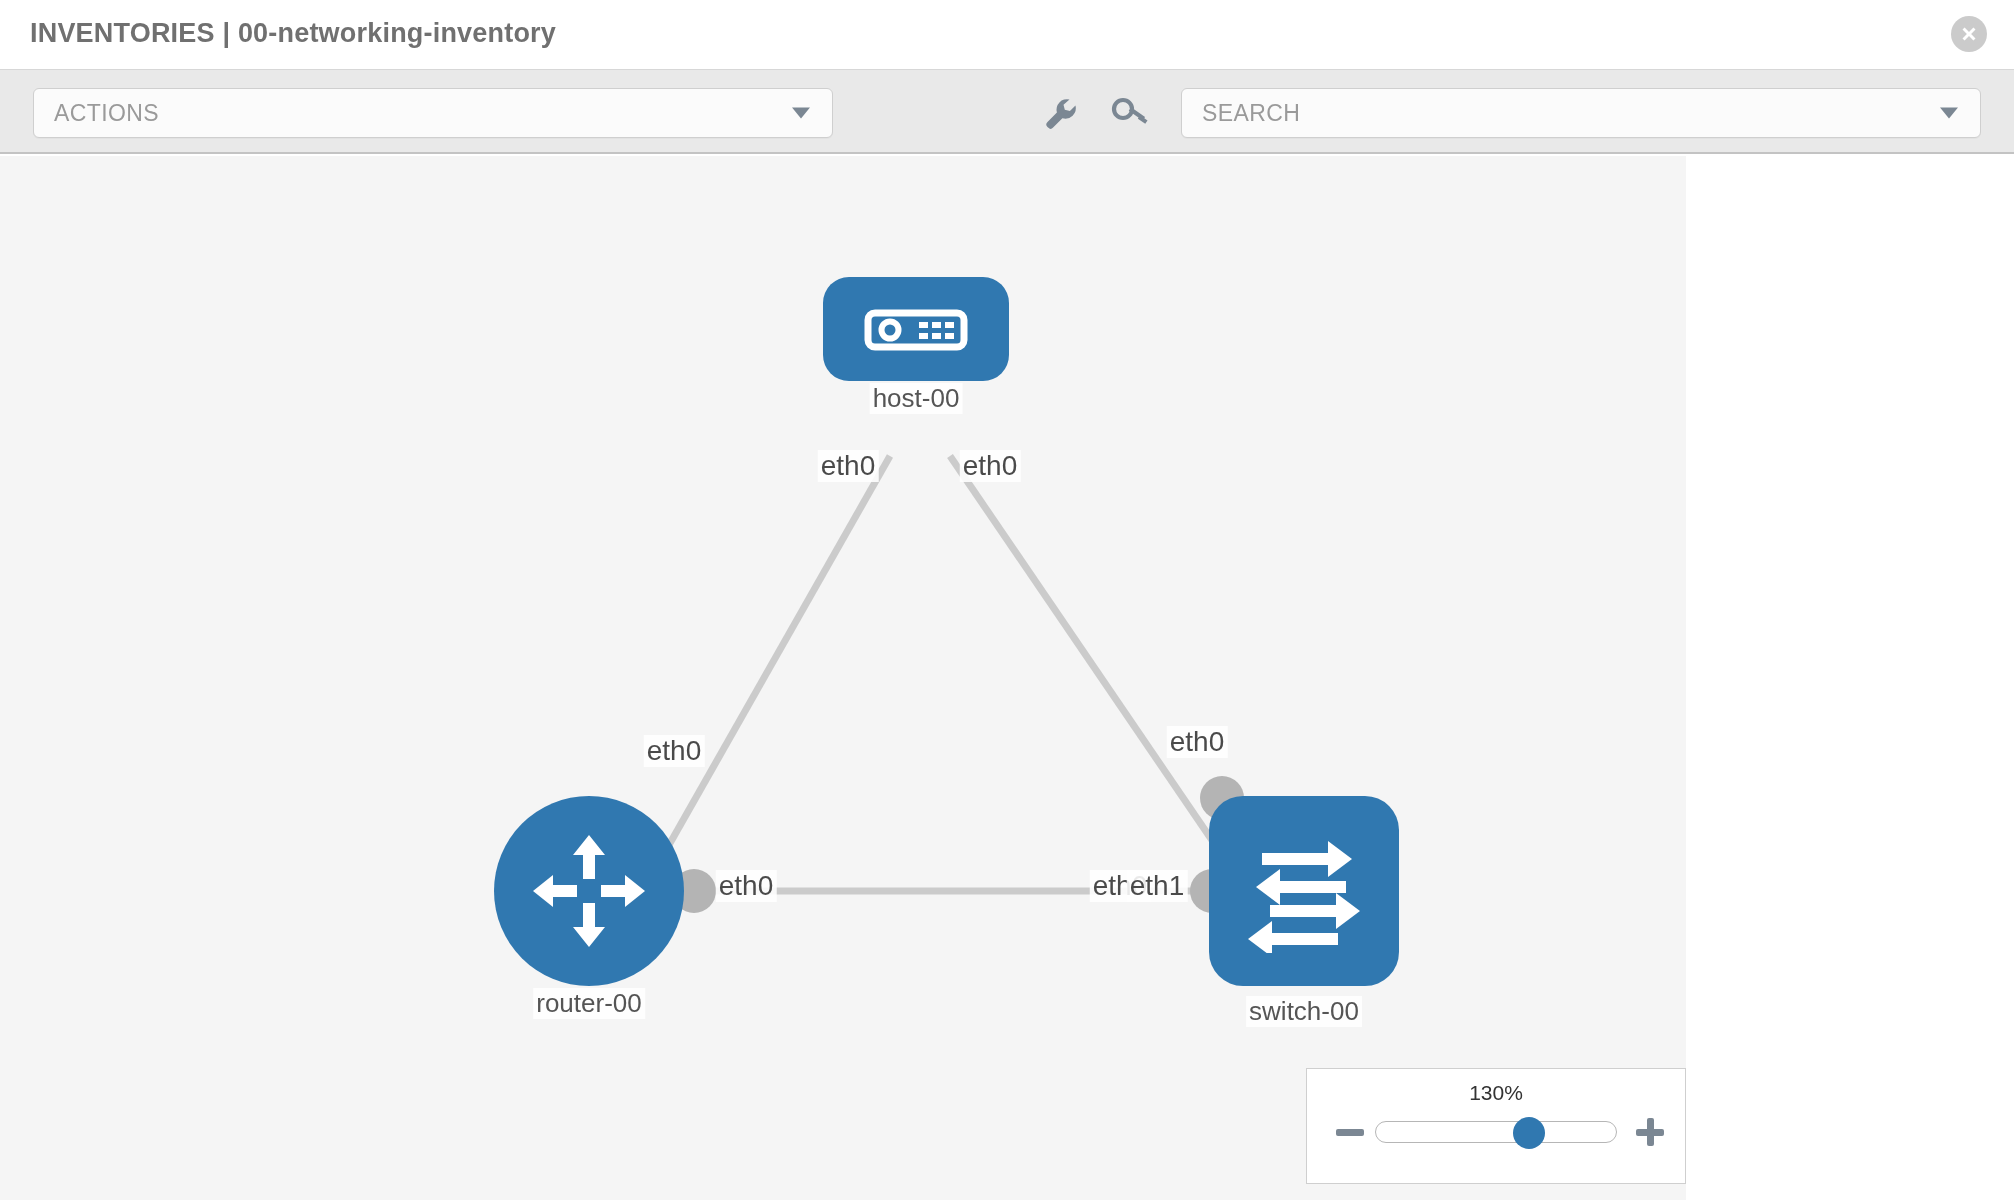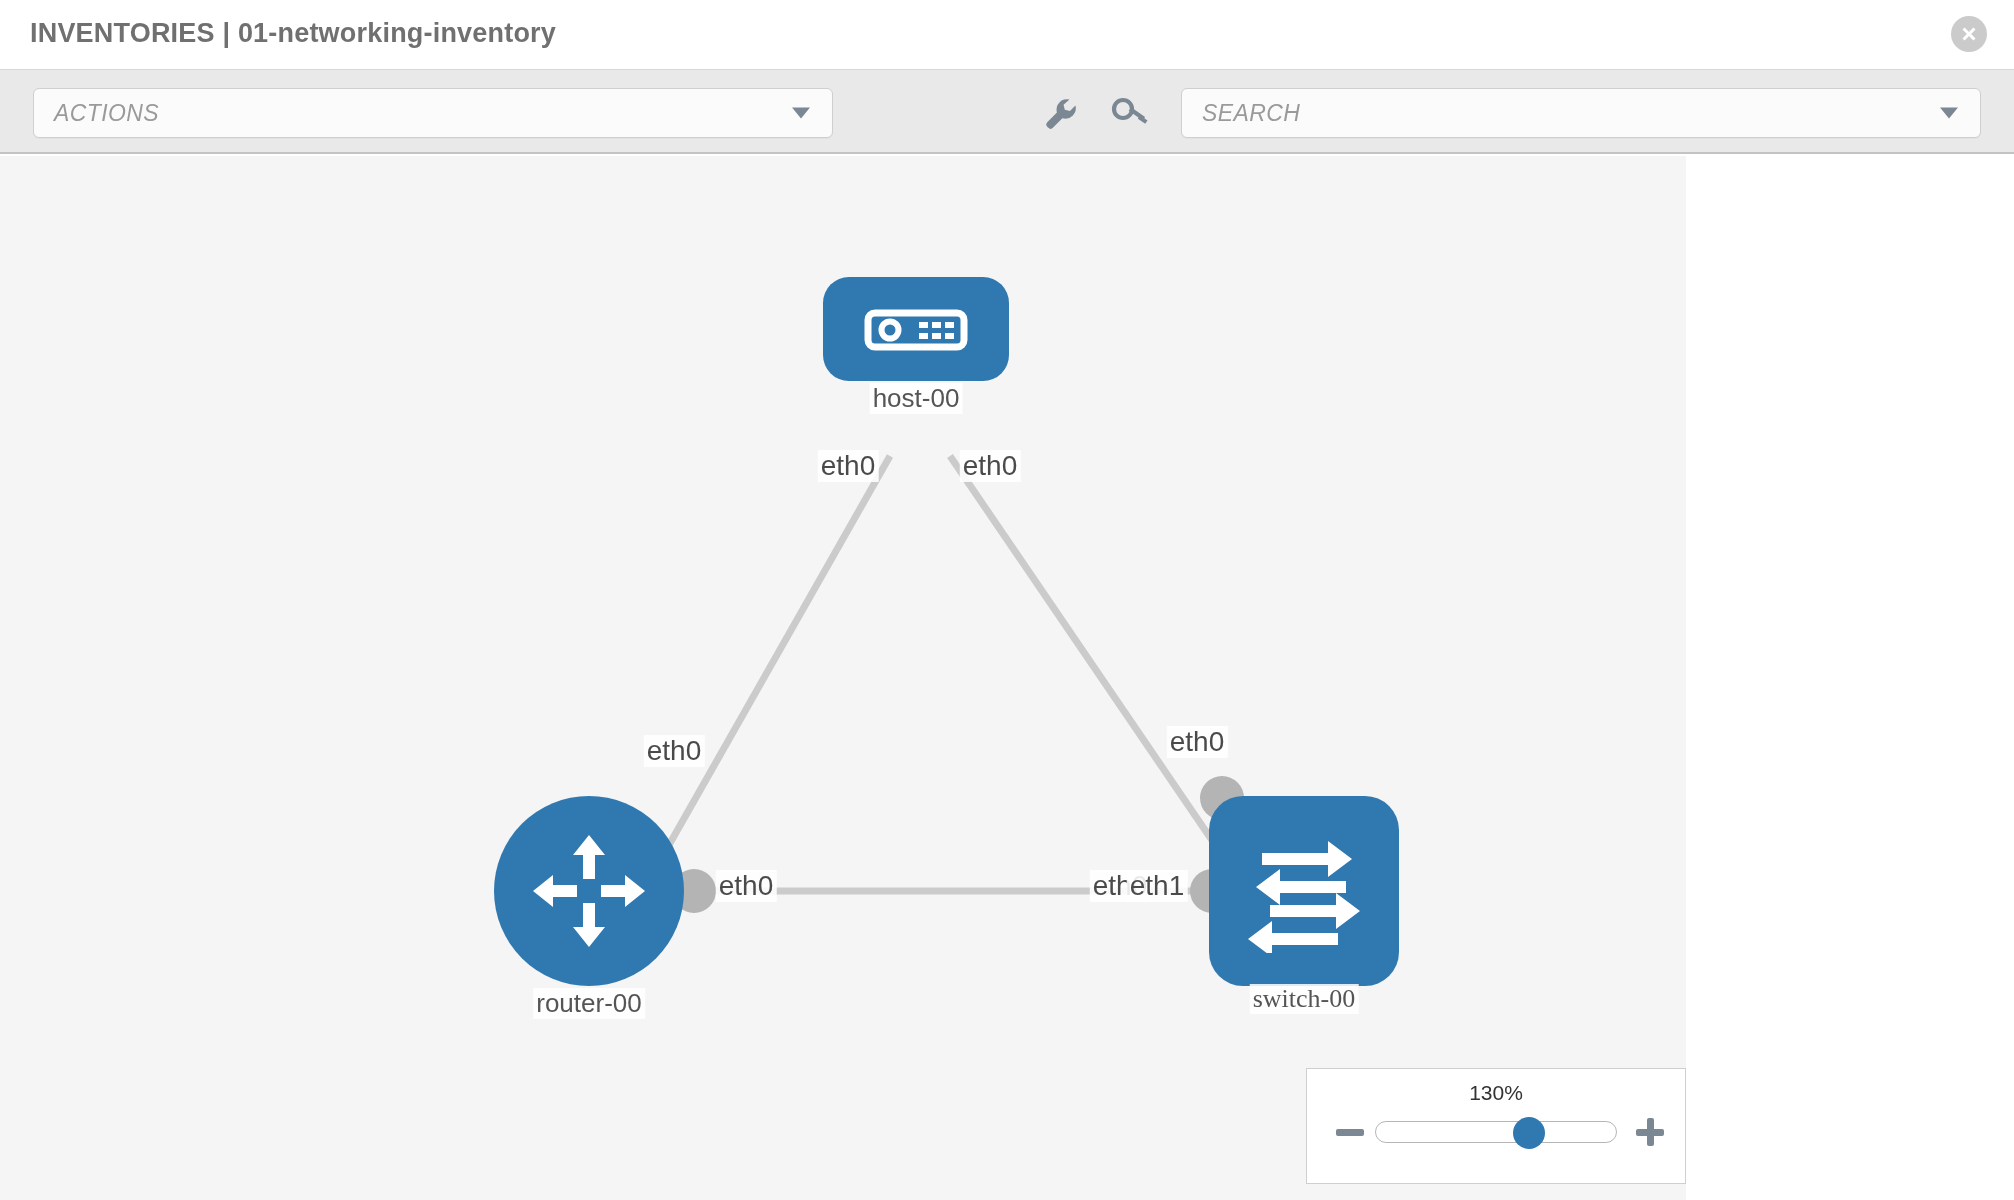--- a/index.html
+++ b/index.html
@@ -40,21 +40,20 @@
     background: #e9e9e9;
     border-bottom: 2px solid #c3c3c3;
   }
   .select-box {
     position: absolute;
     background: #fbfbfb;
     border: 1px solid #cfcfcf;
     border-radius: 6px;
     box-shadow: 0 1px 1px rgba(0,0,0,.03);
     cursor: pointer;
-    font-style: italic;
   }
   .actions-select { left: 33px; top: 18px; width: 800px; height: 50px; }
   .search-select  { left: 1181px; top: 18px; width: 800px; height: 50px; }
   .select-label {
     position: absolute; left: 20px; top: 50%;
     transform: translateY(-50%);
     font-size: 23px; color: #9a9a9a;
     letter-spacing: .4px;
     white-space: nowrap;
     user-select: none;
@@ -154,21 +153,21 @@
     background: #3078b0;
     cursor: pointer;
   }
 </style>
 </head>
 <body>
 
 <div id="app">
 
   <div class="header">
-    <div class="header-title">INVENTORIES | 01-networking-inventory</div>
+    <div class="header-title">INVENTORIES | 00-networking-inventory</div>
     <div class="close-btn">
       <svg width="36" height="36" viewBox="0 0 36 36" aria-hidden="true">
         <path d="M11.5 13.6 L13.6 11.5 L18 15.9 L22.4 11.5 L24.5 13.6 L20.1 18 L24.5 22.4 L22.4 24.5 L18 20.1 L13.6 24.5 L11.5 22.4 L15.9 18 Z" fill="#ffffff"></path>
       </svg>
     </div>
   </div>
 
   <div class="toolbar">
 
     <div class="select-box actions-select">
@@ -256,21 +255,21 @@
             <path d="M20 24 L86 24 L86 12 L110 30 L86 48 L86 36 L20 36 Z"></path>
 
             <path d="M104 52 L38 52 L38 40 L14 58 L38 76 L38 64 L104 64 Z"></path>
 
             <path d="M28 76 L94 76 L94 64 L118 82 L94 100 L94 88 L28 88 Z"></path>
 
             <path d="M96 104 L30 104 L30 92 L6 110 L30 128 L30 116 L96 116 Z"></path>
           </g>
         </svg>
       </div>
-      <div class="node-label" style="left:95px; top:188px;font-family:Liberation Serif, serif;">switch-00</div>
+      <div class="node-label" style="left:95px; top:200px;">switch-00</div>
     </div>
 
     <div class="iface-label" style="left:848px;  top:310px;">eth0</div>
     <div class="iface-label" style="left:990px;  top:310px;">eth0</div>
     <div class="iface-label" style="left:674px;  top:595px;">eth0</div>
     <div class="iface-label" style="left:1197px; top:586px;">eth0</div>
     <div class="iface-label" style="left:746px;  top:730px;">eth0</div>
     <div class="iface-label" style="left:1120px; top:730px;">eth0</div>
     <div class="iface-label" style="left:1157px; top:730px;">eth1</div>
 

